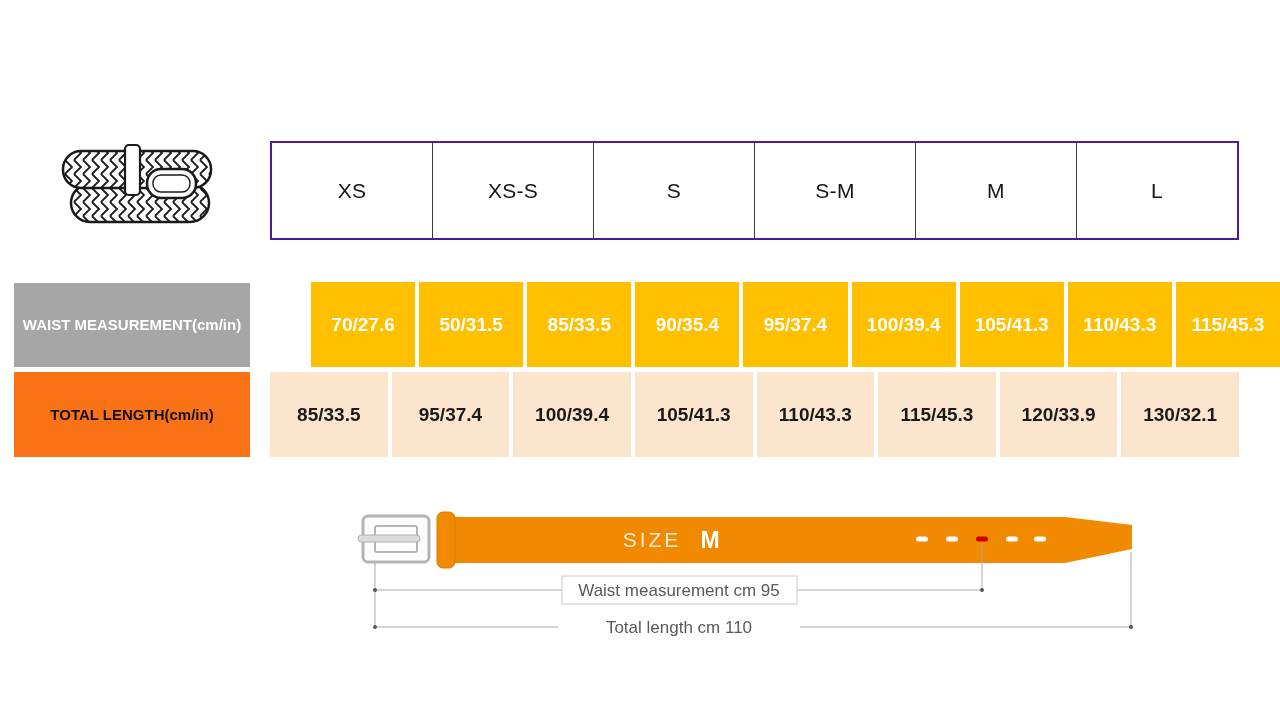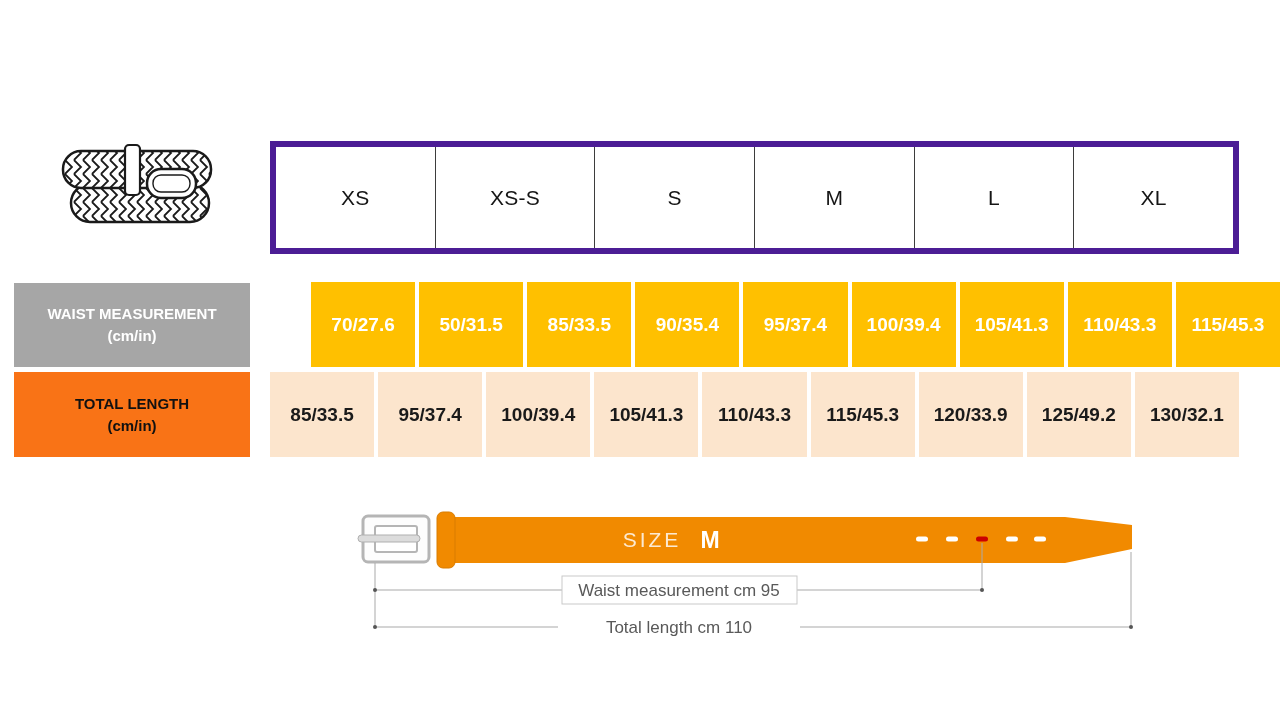--- a/index.html
+++ b/index.html
@@ -2,42 +2,42 @@
 <html><head>
 <meta charset="utf-8">
 <style>
   html,body{margin:0;padding:0;background:#fff;}
   #stage{
     position:relative;width:1280px;height:720px;background:#ffffff;overflow:hidden;
     font-family:"Liberation Sans","DejaVu Sans",sans-serif;
   }
   
   .size-header{
-    position:absolute;left:270px;top:141px;width:969px;height:113px;
-    display:flex;border:6px solid #4c1d95;box-sizing:border-box;background:#fff;
+    position:absolute;left:270px;top:141px;width:969px;height:99px;
+    display:flex;border:2px solid #4c1d95;box-sizing:border-box;background:#fff;
   }
   .size-header .cell{
     flex:1;display:flex;align-items:center;justify-content:center;
     border-left:1px solid #3d3d3d;font-size:21px;color:#151515;letter-spacing:.3px;
   }
   .size-header .cell:first-child{border-left:none;}
   
   .value-row{position:absolute;left:270px;width:969px;height:85px;display:flex;gap:4px;}
   .value-row .cell{
     flex:1;display:flex;align-items:center;justify-content:center;
     font-size:19px;font-weight:bold;
   }
   #waist-row{top:282px;padding-left:41px;}
   #waist-row .cell{background:#FFC000;color:#ffffff;}
   #length-row{top:372px;}
   #length-row .cell{background:#FCE5CD;color:#1a1a1a;}
   
   .row-label{
     position:absolute;left:14px;width:236px;
-    display:flex;flex-direction:column;align-items:center;justify-content:center;
+    display:flex;flex-direction:row;align-items:center;justify-content:center;
     font-weight:bold;font-size:15px;line-height:1.45;text-align:center;
   }
   #waist-label{top:283px;height:84px;background:#A6A6A6;color:#ffffff;}
   #length-label{top:372px;height:85px;background:#f97316;color:#111111;}
   
   #belt-illustration{position:absolute;left:55px;top:132px;width:165px;height:112px;}
   #belt-diagram{position:absolute;left:350px;top:503px;width:812px;height:150px;}
   svg text{font-family:"Liberation Sans","DejaVu Sans",sans-serif;}
 </style>
 </head>
@@ -57,23 +57,23 @@
     <rect x="8" y="19" width="148" height="37" rx="18" fill="url(#braid)" stroke="#1a1a1a" stroke-width="2.5"></rect>
     <rect x="70" y="13" width="15" height="50" rx="4" fill="#ffffff" stroke="#1a1a1a" stroke-width="2.2"></rect>
     <rect x="92" y="37" width="49" height="29" rx="14" fill="#ffffff" stroke="#1a1a1a" stroke-width="2.5"></rect>
     <rect x="98" y="43" width="37" height="17" rx="8" fill="none" stroke="#1a1a1a" stroke-width="1.4"></rect>
   </svg>
 
   <div class="size-header">
     <div class="cell">XS</div>
     <div class="cell">XS-S</div>
     <div class="cell">S</div>
+    <div class="cell">S-M</div>
     <div class="cell">M</div>
     <div class="cell">L</div>
-    <div class="cell">XL</div>
   </div>
 
   <div class="row-label" id="waist-label">
     <span>WAIST MEASUREMENT</span>
     <span>(cm/in)</span>
   </div>
   <div class="row-label" id="length-label">
     <span>TOTAL LENGTH</span>
     <span>(cm/in)</span>
   </div>
@@ -91,21 +91,20 @@
   </div>
 
   <div class="value-row" id="length-row">
     <div class="cell">85/33.5</div>
     <div class="cell">95/37.4</div>
     <div class="cell">100/39.4</div>
     <div class="cell">105/41.3</div>
     <div class="cell">110/43.3</div>
     <div class="cell">115/45.3</div>
     <div class="cell">120/33.9</div>
-    <div class="cell">125/49.2</div>
     <div class="cell">130/32.1</div>
   </div>
 
   <svg id="belt-diagram" viewBox="0 0 812 150" xmlns="http://www.w3.org/2000/svg">
 
     <polygon points="95,14 715,14 782,22 782,46 715,60 95,60" fill="#F18A00"></polygon>
 
     <rect x="87" y="9" width="18" height="56" rx="6" fill="#F18A00" stroke="#D97C00" stroke-width="1"></rect>
 
     <g>

